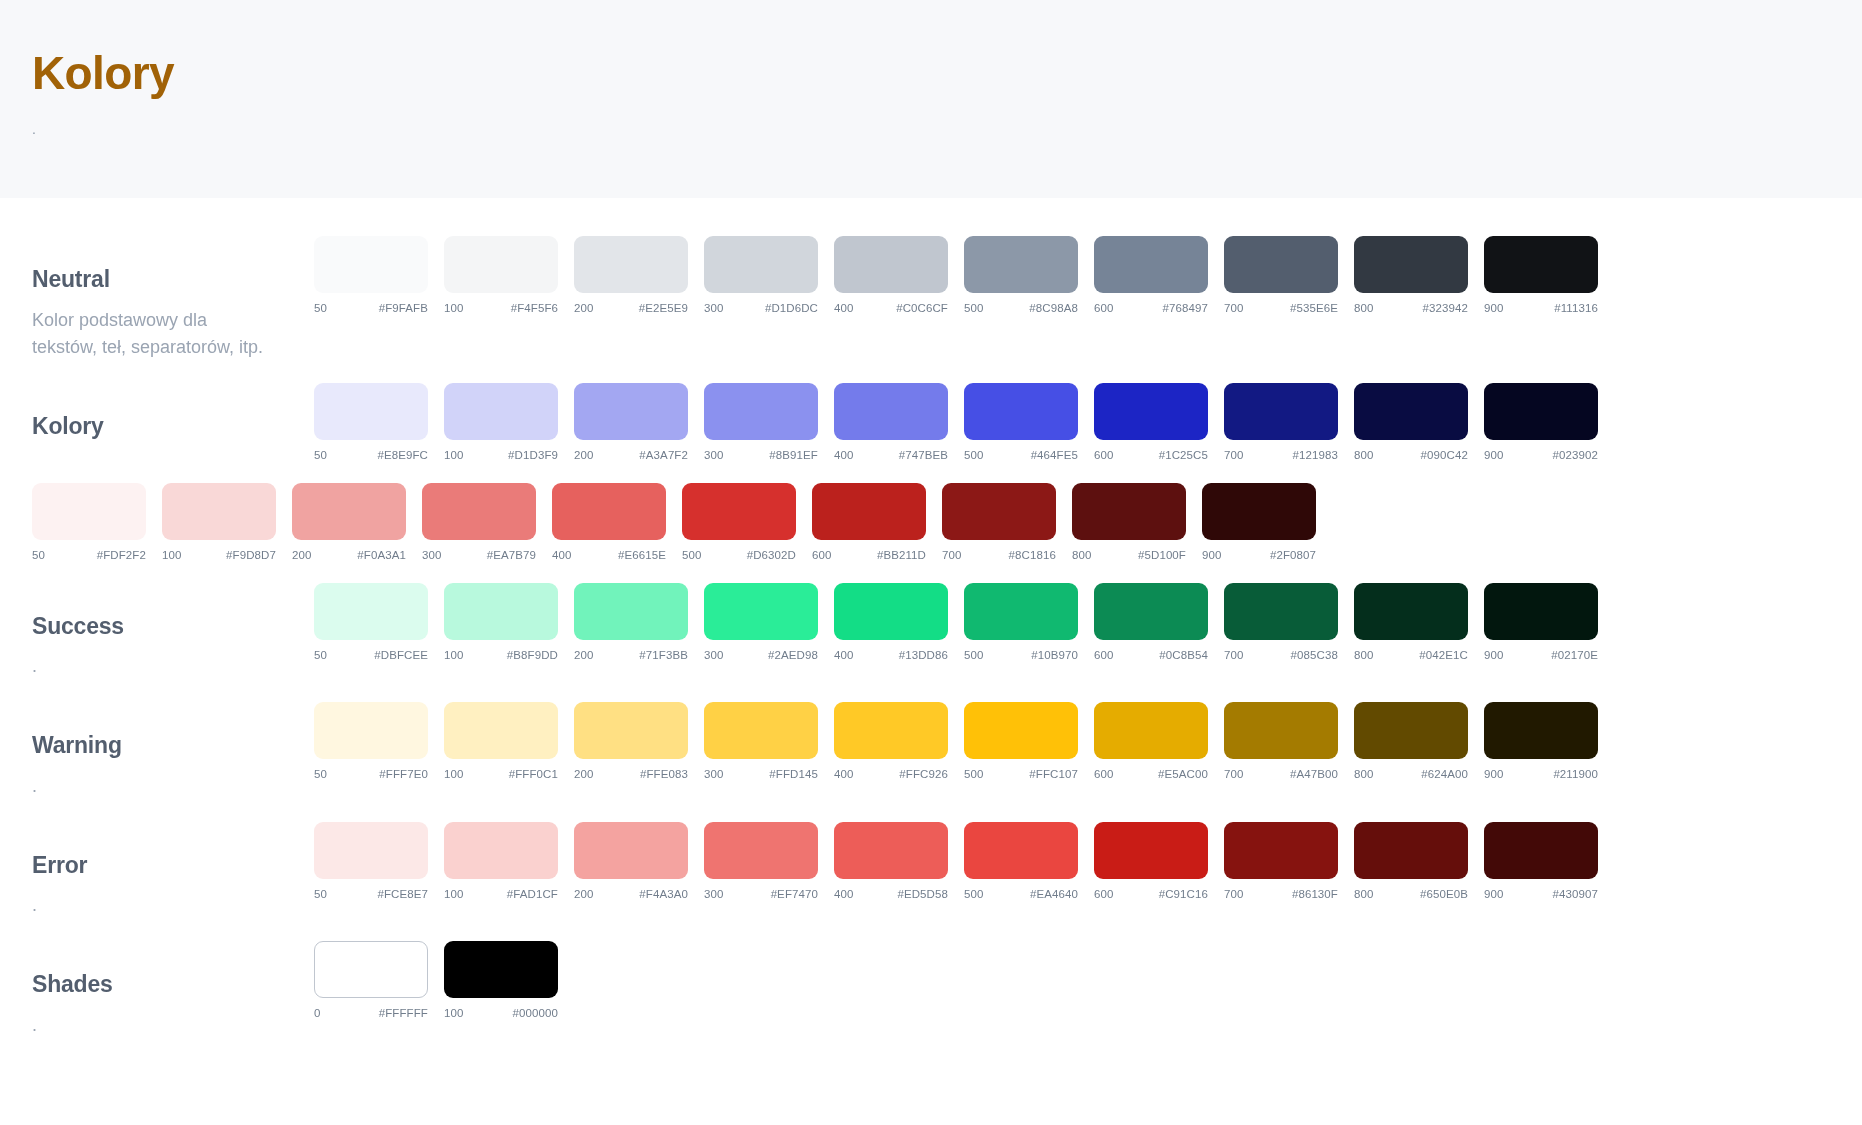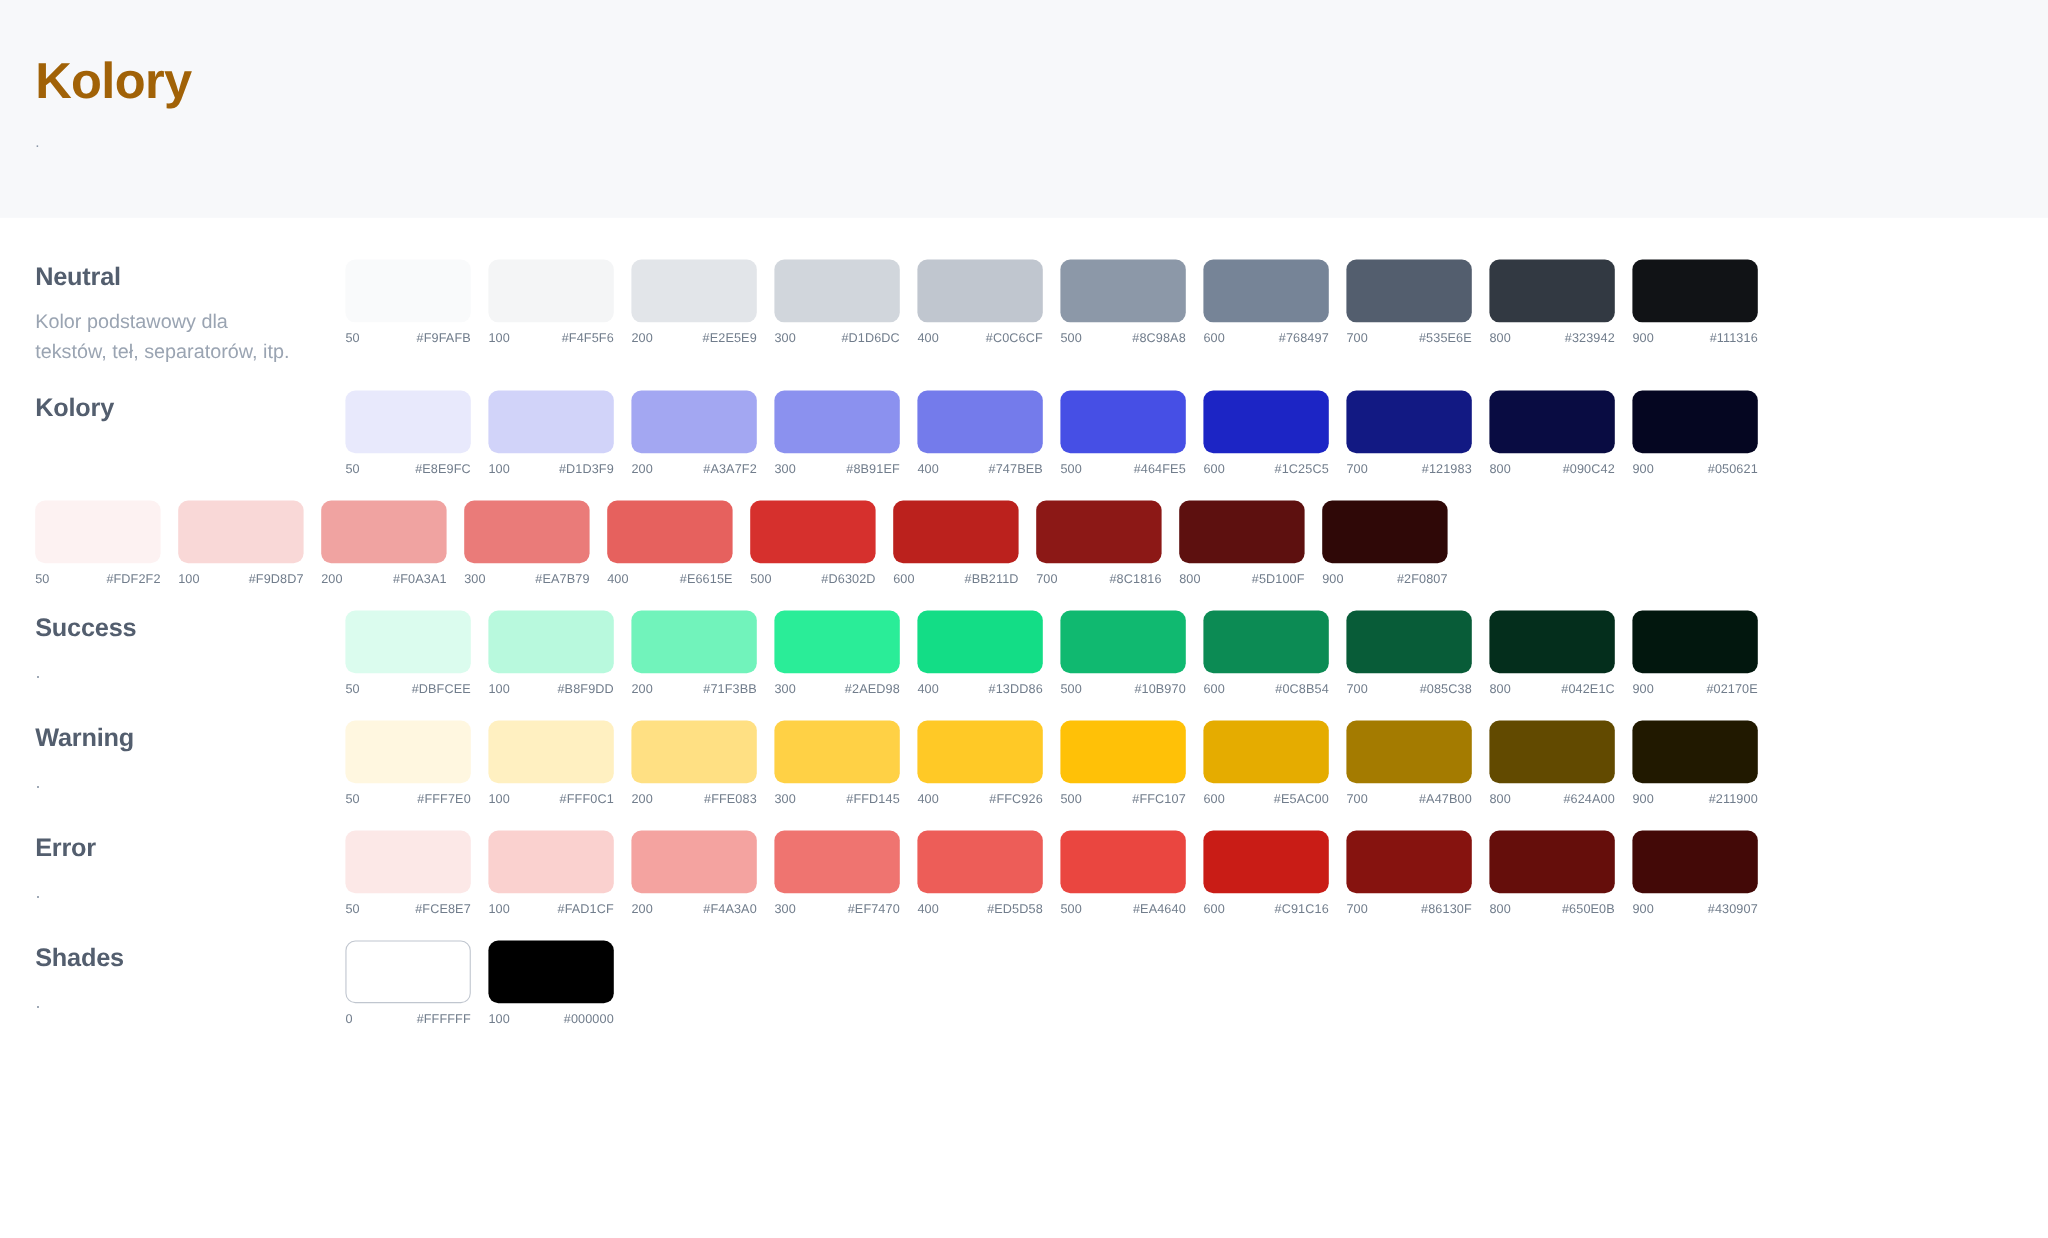--- a/index.html
+++ b/index.html
@@ -57,20 +57,21 @@
     flex: 0 0 282px;
     padding-right: 28px;
     padding-top: 2px;
   }
   .group-name {
     font-size: 23px;
     font-weight: 700;
     color: #535E6E;
     letter-spacing: -0.2px;
     line-height: 1.2;
+    margin-top: 28px;
   }
   .group-desc {
     margin-top: 13px;
     font-size: 18px;
     line-height: 1.5;
     color: #9AA4B2;
     max-width: 232px;
   }
 
   .swatch-strip {
@@ -260,21 +261,21 @@
             <div class="swatch-chip" style="background: rgb(9, 12, 66);"></div>
             <div class="swatch-labels">
               <span class="swatch-step">800</span>
               <span class="swatch-hex">#090C42</span>
             </div>
           </div>
           <div class="swatch">
             <div class="swatch-chip" style="background: rgb(5, 6, 33);"></div>
             <div class="swatch-labels">
               <span class="swatch-step">900</span>
-              <span class="swatch-hex">#050621</span>
+              <span class="swatch-hex">#023902</span>
             </div>
           </div>
         </div>
       </div>
       <div class="group-row">
         <div class="swatch-strip">
           <div class="swatch">
             <div class="swatch-chip" style="background: rgb(253, 242, 242);"></div>
             <div class="swatch-labels">
               <span class="swatch-step">50</span>

